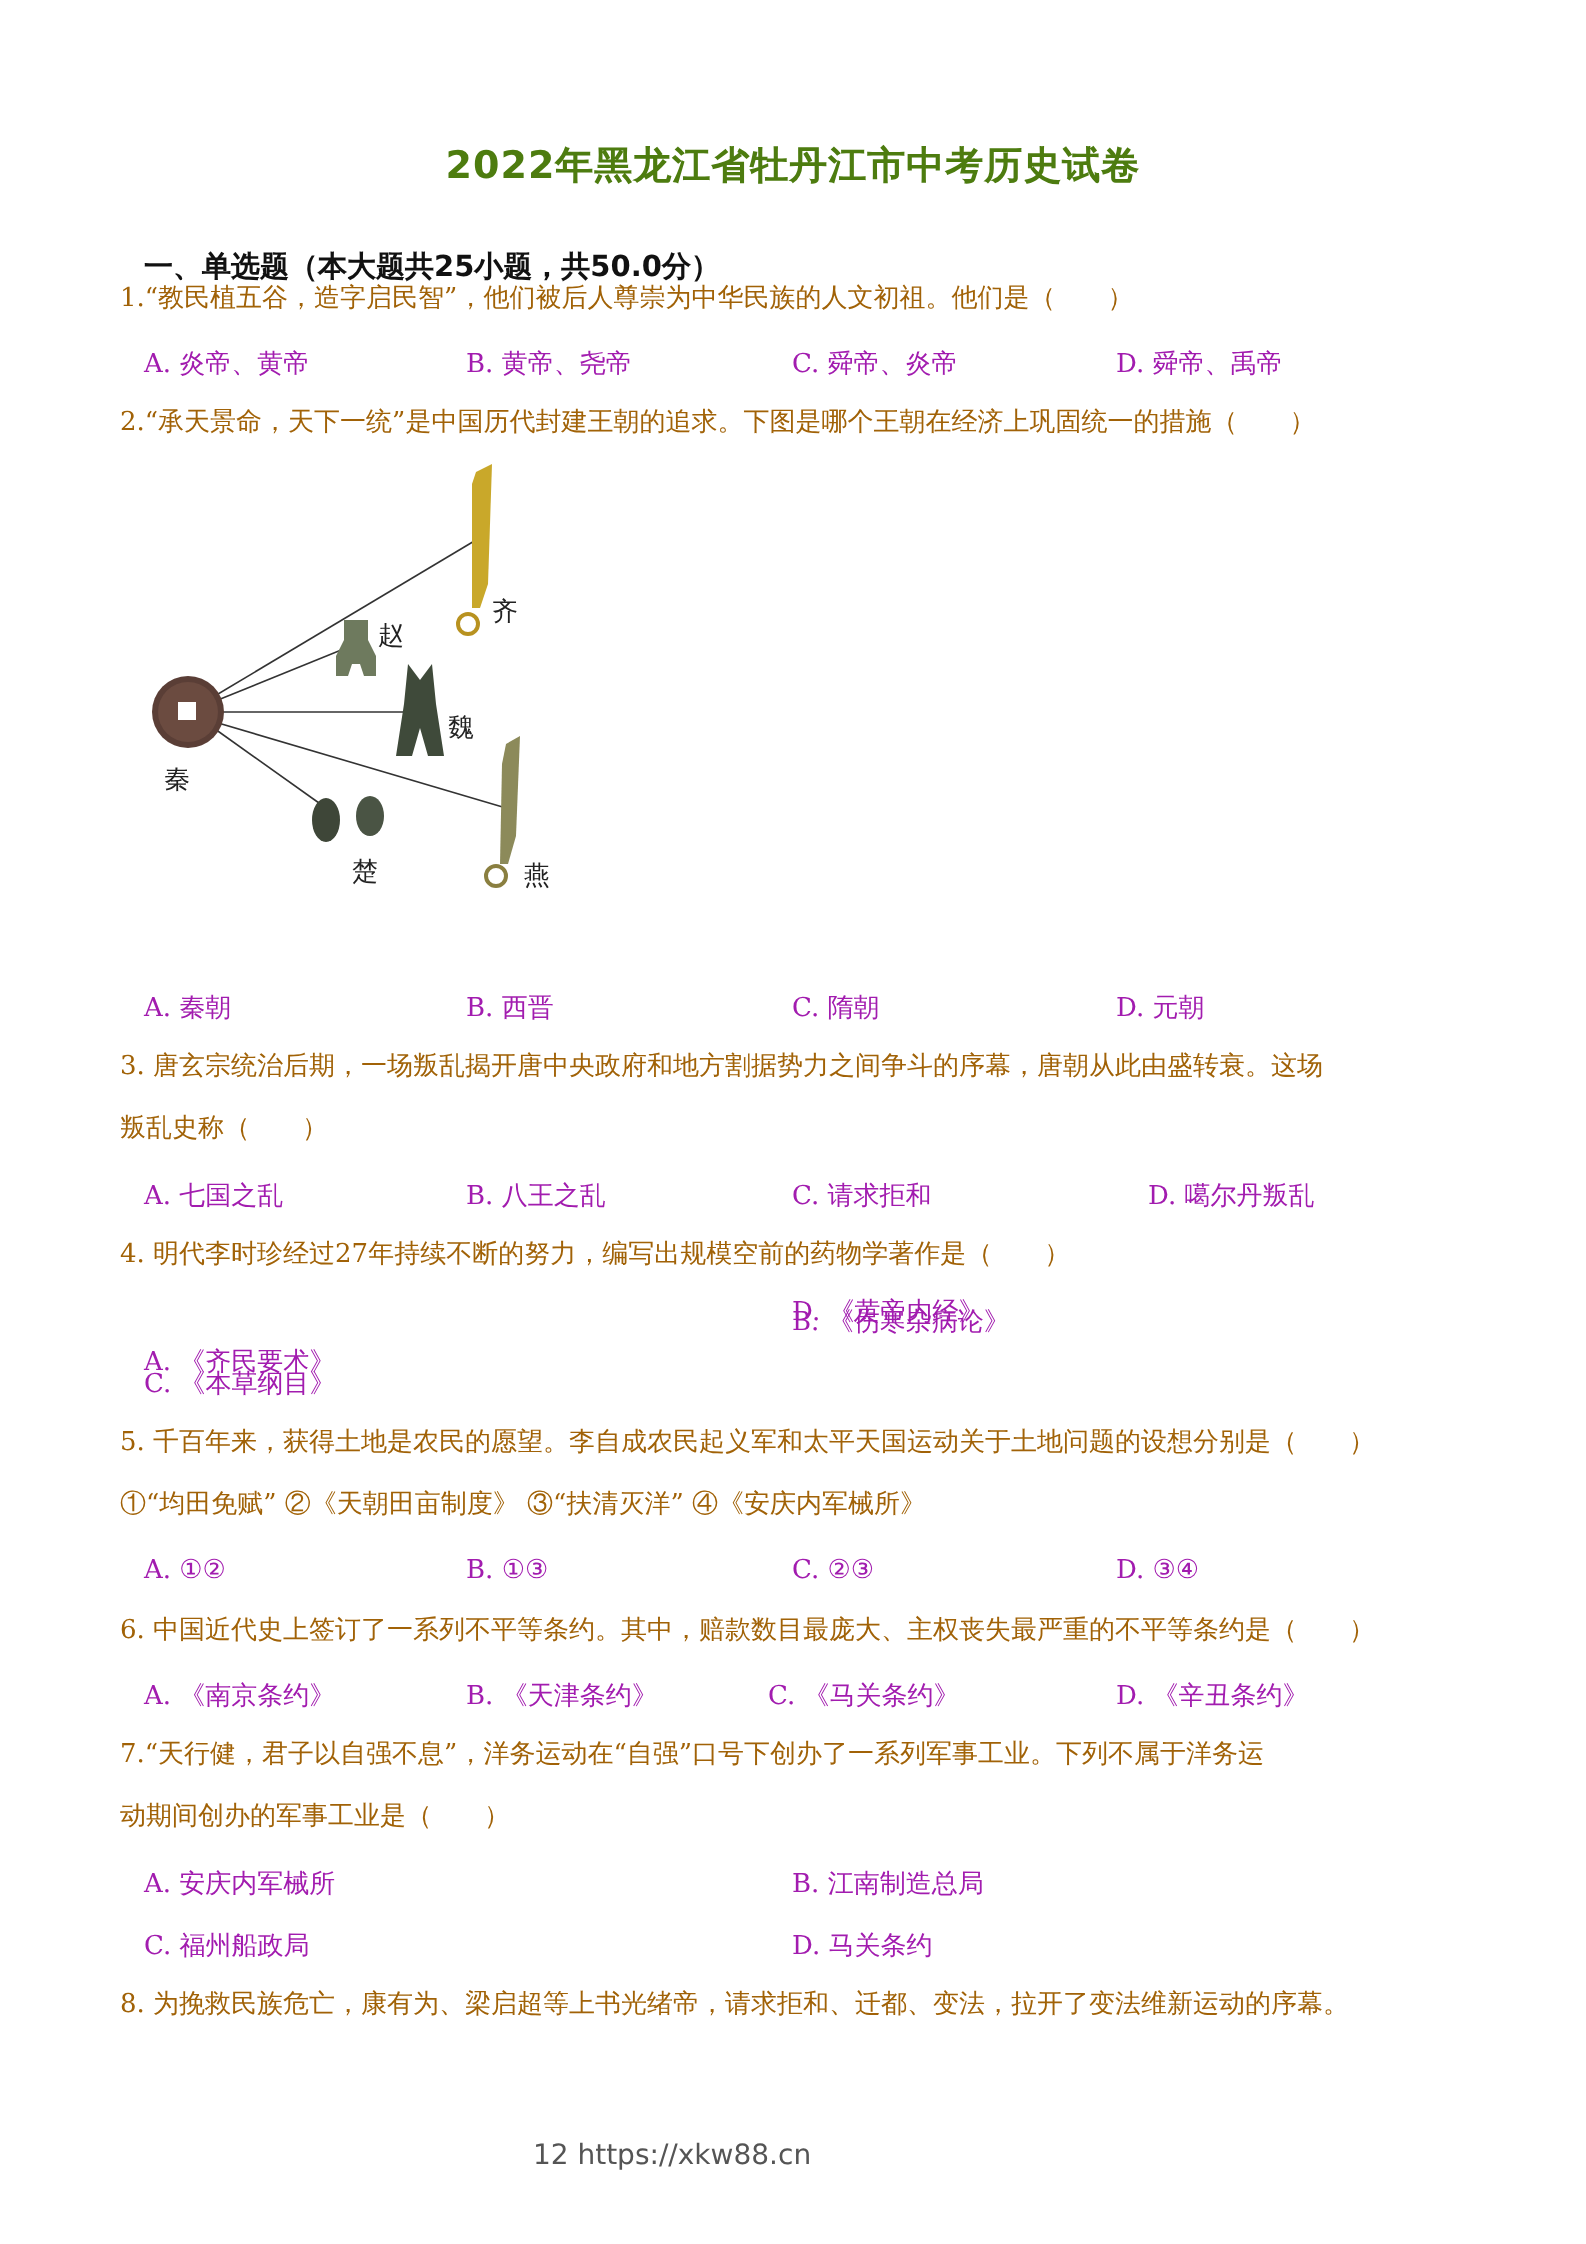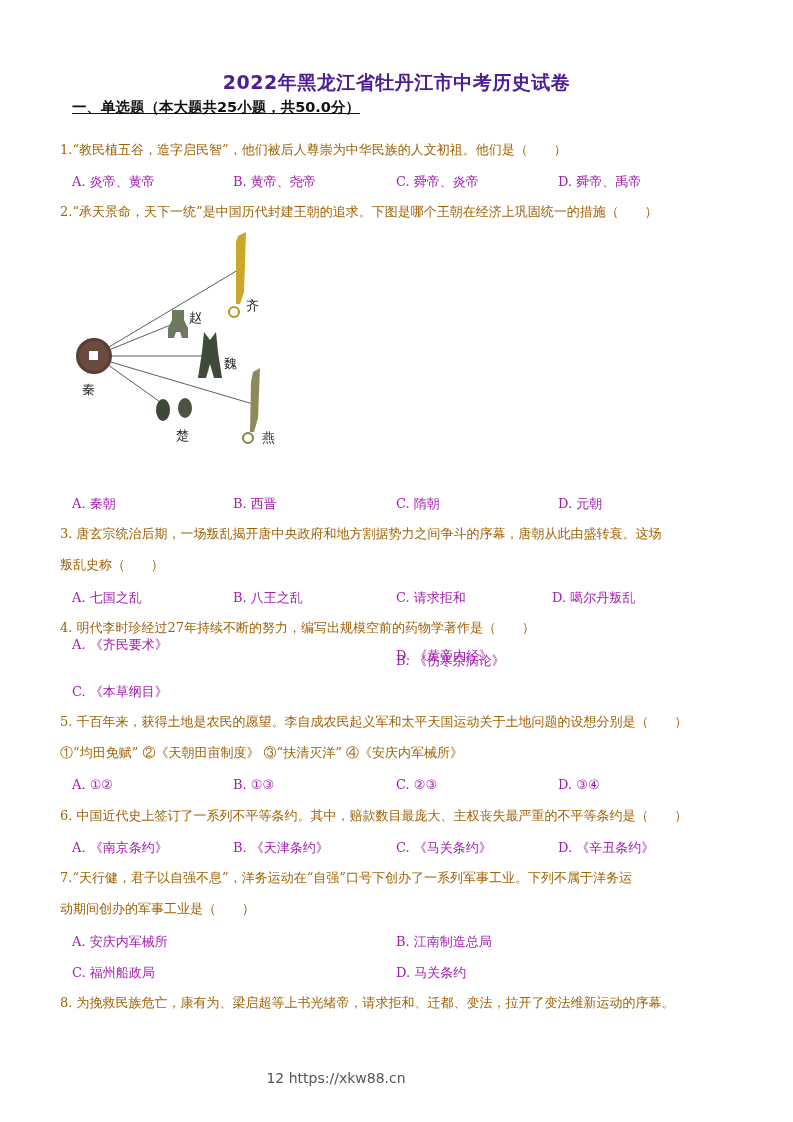--- a/index.html
+++ b/index.html
@@ -4,26 +4,26 @@
 <style>
   html, body { margin: 0; padding: 0; background: #ffffff; }
   body {
     width: 793px; height: 1122px; position: relative; overflow: hidden;
     font-family: "DejaVu Serif", "Liberation Serif", serif;
     color: #222;
   }
   .title {
     position: absolute; top: 70px; left: 0; width: 793px; text-align: center;
     font-family: "DejaVu Sans", "Liberation Sans", sans-serif;
-    font-weight: bold; font-size: 19px; color: #4c1d95; letter-spacing: 0.5px;
+    font-weight: bold; font-size: 19px; color: #4d7c0f; letter-spacing: 0.5px;
   }
   .section {
-    position: absolute; top: 98px; left: 72px;
+    position: absolute; top: 124px; left: 72px;
     font-family: "DejaVu Sans", "Liberation Sans", sans-serif;
-    font-weight: bold; font-size: 14.5px; color: #111; text-decoration: underline;
+    font-weight: bold; font-size: 14.5px; color: #111;
   }
   .line {
     position: absolute; left: 60px; font-size: 13px; line-height: 16px;
     white-space: nowrap; color: #a16207;
   }
   .opt { position: absolute; font-size: 13px; white-space: nowrap; color: #a21caf; }
   .figure { position: absolute; left: 68px; top: 232px; width: 240px; height: 222px; }
   .footer {
     position: absolute; top: 1070px; left: 0; width: 672px; text-align: center;
     font-family: "DejaVu Sans", "Liberation Sans", sans-serif; font-size: 14px; color: #555;
@@ -97,39 +97,39 @@
 <div class="opt" style="top:495px;left:72px">A.  秦朝</div>
 <div class="opt" style="top:495px;left:233px">B.  西晋</div>
 <div class="opt" style="top:495px;left:396px">C.  隋朝</div>
 <div class="opt" style="top:495px;left:558px">D.  元朝</div>
 
 <div class="line" style="top:526px">3. 唐玄宗统治后期，一场叛乱揭开唐中央政府和地方割据势力之间争斗的序幕，唐朝从此由盛转衰。这场</div>
 <div class="line" style="top:557px">叛乱史称（　　）</div>
 <div class="opt" style="top:589px;left:72px">A.  七国之乱</div>
 <div class="opt" style="top:589px;left:233px">B.  八王之乱</div>
 <div class="opt" style="top:589px;left:396px">C.  请求拒和</div>
-<div class="opt" style="top:589px;left:552px">D.  噶尔丹叛乱</div>
+<div class="opt" style="top:589px;left:574px">D.  噶尔丹叛乱</div>
 
 <div class="line" style="top:620px">4. 明代李时珍经过27年持续不断的努力，编写出规模空前的药物学著作是（　　）</div>
-<div class="opt" style="top:636px;left:72px">A.  《齐民要术》</div>
+<div class="opt" style="top:672px;left:72px">A.  《齐民要术》</div>
 <div class="opt" style="top:652px;left:396px">B.  《伤寒杂病论》</div>
 <div class="opt" style="top:683px;left:72px">C.  《本草纲目》</div>
 <div class="opt" style="top:647px;left:396px">D.  《黄帝内经》</div>
 
 <div class="line" style="top:714px">5. 千百年来，获得土地是农民的愿望。李自成农民起义军和太平天国运动关于土地问题的设想分别是（　　）</div>
 <div class="line" style="top:745px">①“均田免赋” ②《天朝田亩制度》 ③“扶清灭洋” ④《安庆内军械所》</div>
 <div class="opt" style="top:777px;left:72px">A.  ①②</div>
 <div class="opt" style="top:777px;left:233px">B.  ①③</div>
 <div class="opt" style="top:777px;left:396px">C.  ②③</div>
 <div class="opt" style="top:777px;left:558px">D.  ③④</div>
 
 <div class="line" style="top:808px">6. 中国近代史上签订了一系列不平等条约。其中，赔款数目最庞大、主权丧失最严重的不平等条约是（　　）</div>
 <div class="opt" style="top:839px;left:72px">A.  《南京条约》</div>
 <div class="opt" style="top:839px;left:233px">B.  《天津条约》</div>
-<div class="opt" style="top:839px;left:396px">C.  《马关条约》</div>
+<div class="opt" style="top:839px;left:384px">C.  《马关条约》</div>
 <div class="opt" style="top:839px;left:558px">D.  《辛丑条约》</div>
 
 <div class="line" style="top:870px">7.“天行健，君子以自强不息”，洋务运动在“自强”口号下创办了一系列军事工业。下列不属于洋务运</div>
 <div class="line" style="top:901px">动期间创办的军事工业是（　　）</div>
 <div class="opt" style="top:933px;left:72px">A.  安庆内军械所</div>
 <div class="opt" style="top:933px;left:396px">B.  江南制造总局</div>
 <div class="opt" style="top:964px;left:72px">C.  福州船政局</div>
 <div class="opt" style="top:964px;left:396px">D.  马关条约</div>
 
 <div class="line" style="top:995px">8. 为挽救民族危亡，康有为、梁启超等上书光绪帝，请求拒和、迁都、变法，拉开了变法维新运动的序幕。</div>

